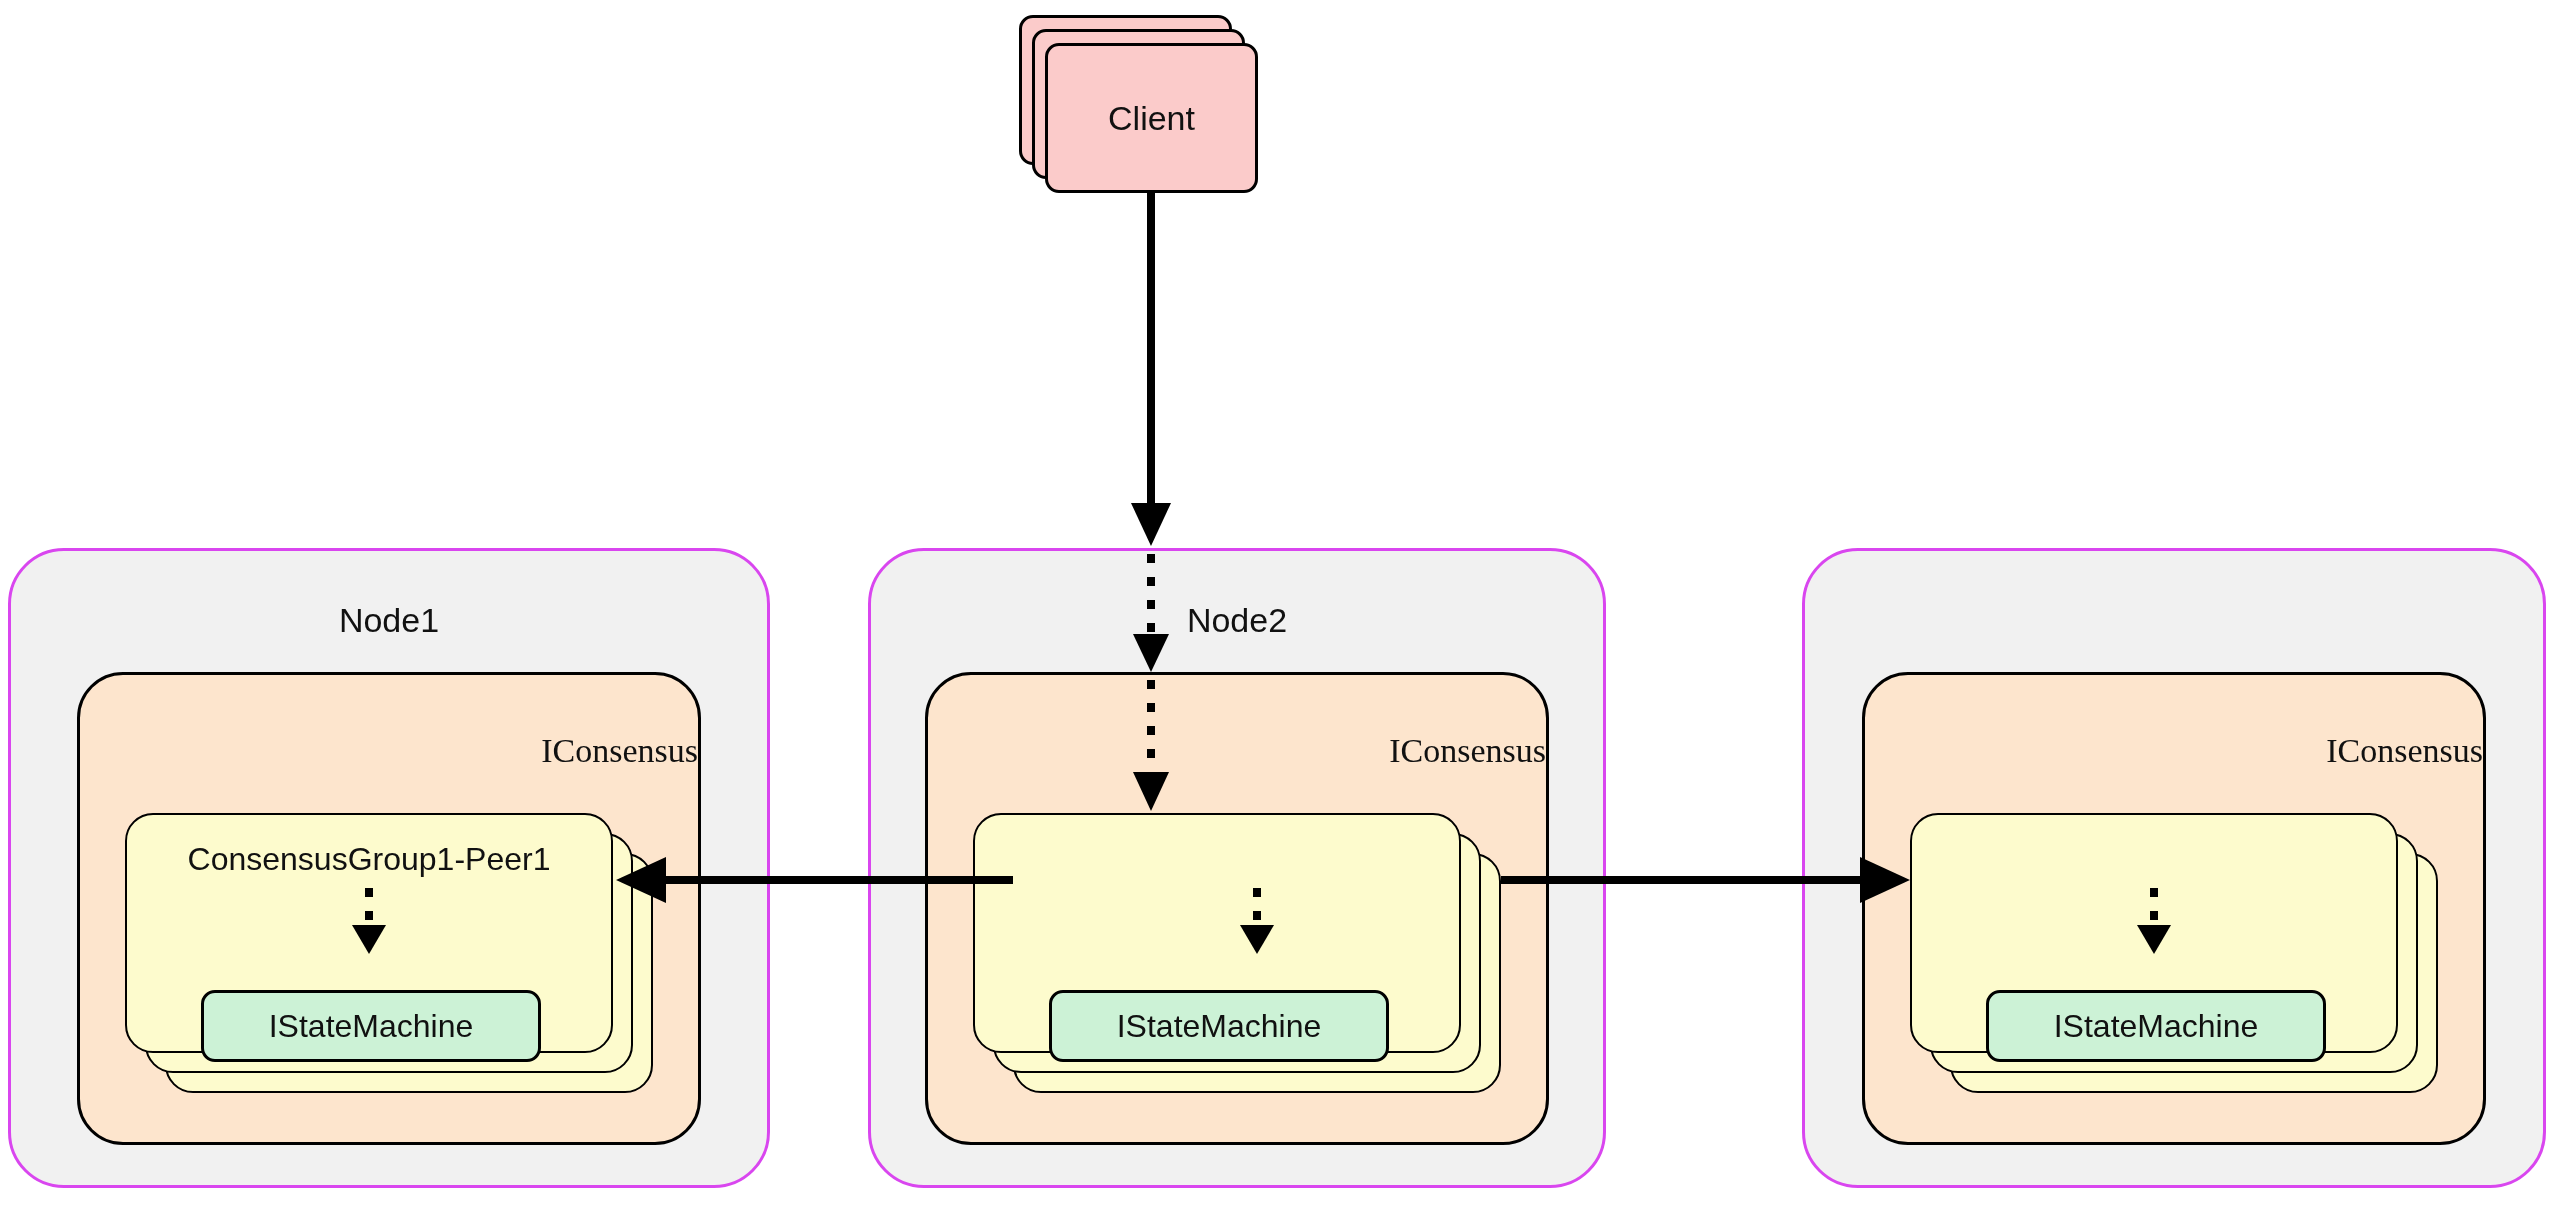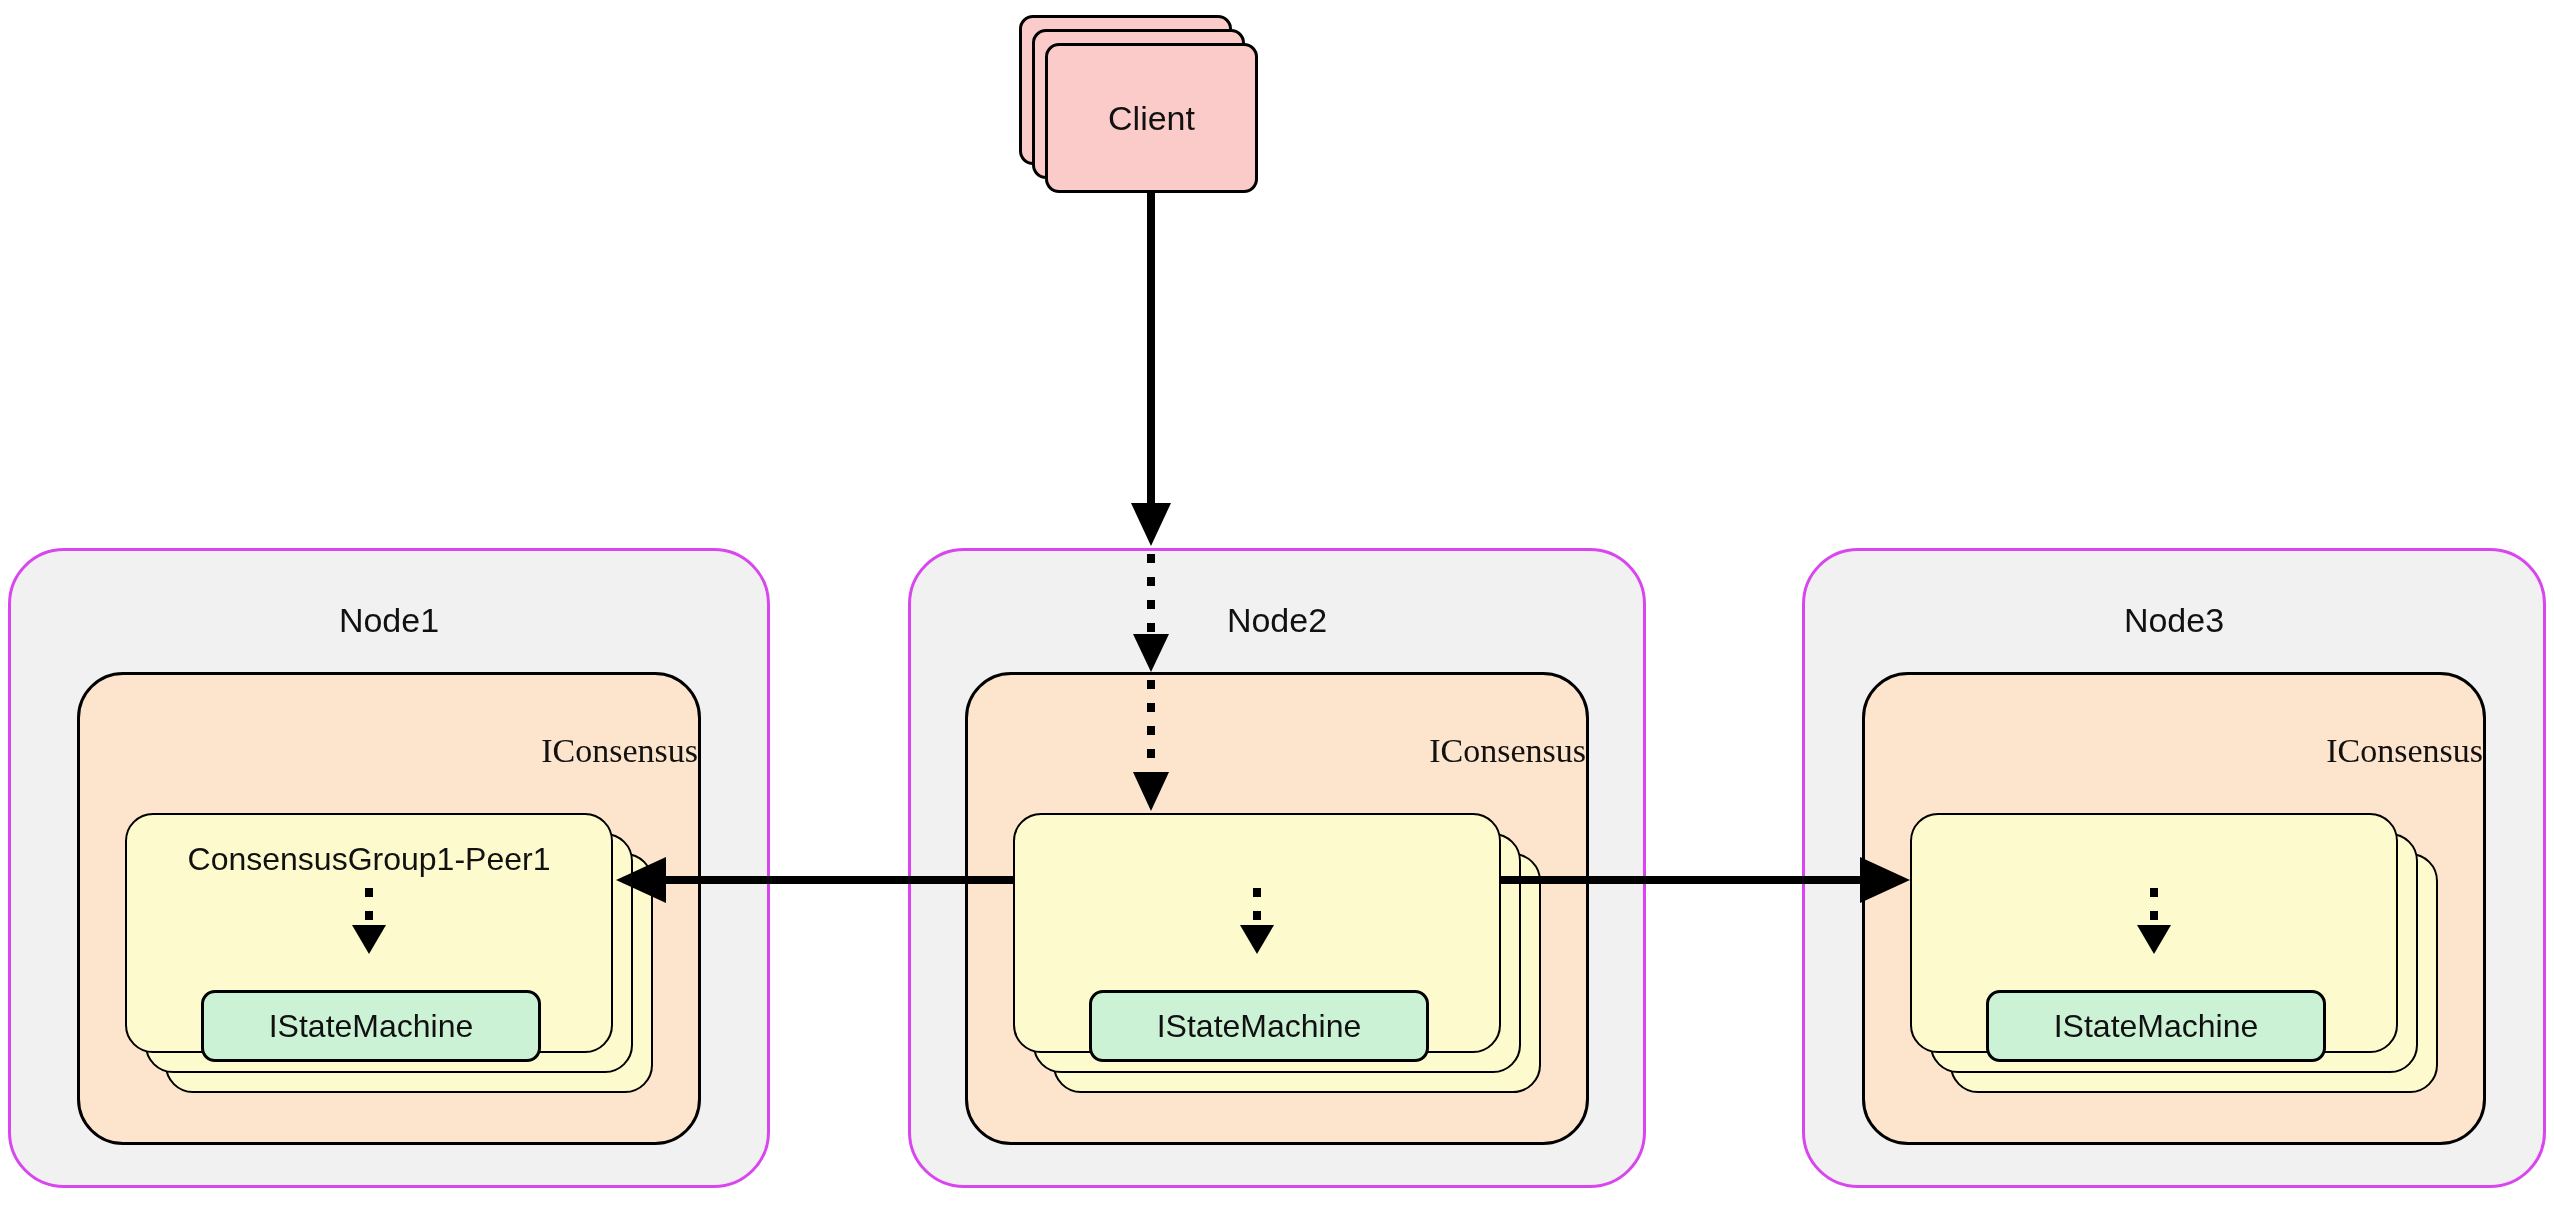--- a/index.html
+++ b/index.html
@@ -80,38 +80,37 @@
         <div class="peer front">
           <div class="peer-label">ConsensusGroup1-Peer1</div>
           <div class="sm">
             <span>IStateMachine</span>
           </div>
         </div>
       </div>
     </div>
   </div>
 
-  <div class="node" style="left:908px;width:738px;padding-left:36px;">
+  <div class="node" style="left:868px;width:738px;padding-left:36px;">
     <div class="node-label">Node2</div>
     <div class="iconsensus">
       <div class="ic-label">IConsensus</div>
       <div class="peer-stack">
         <div class="peer b2"></div>
         <div class="peer b1"></div>
         <div class="peer front">
           <div class="sm">
             <span>IStateMachine</span>
           </div>
         </div>
       </div>
     </div>
   </div>
 
   <div class="node" style="left:1802px;width:744px;">
-    <div class="node-label">Node3</div>
     <div class="iconsensus">
       <div class="ic-label">IConsensus</div>
       <div class="peer-stack">
         <div class="peer b2"></div>
         <div class="peer b1"></div>
         <div class="peer front">
           <div class="sm">
             <span>IStateMachine</span>
           </div>
         </div>

